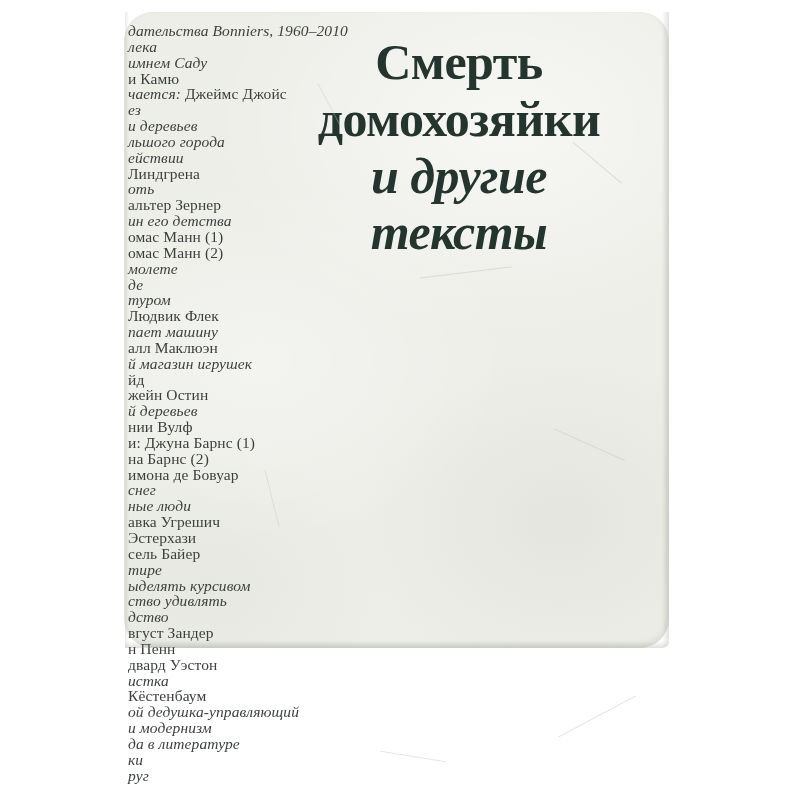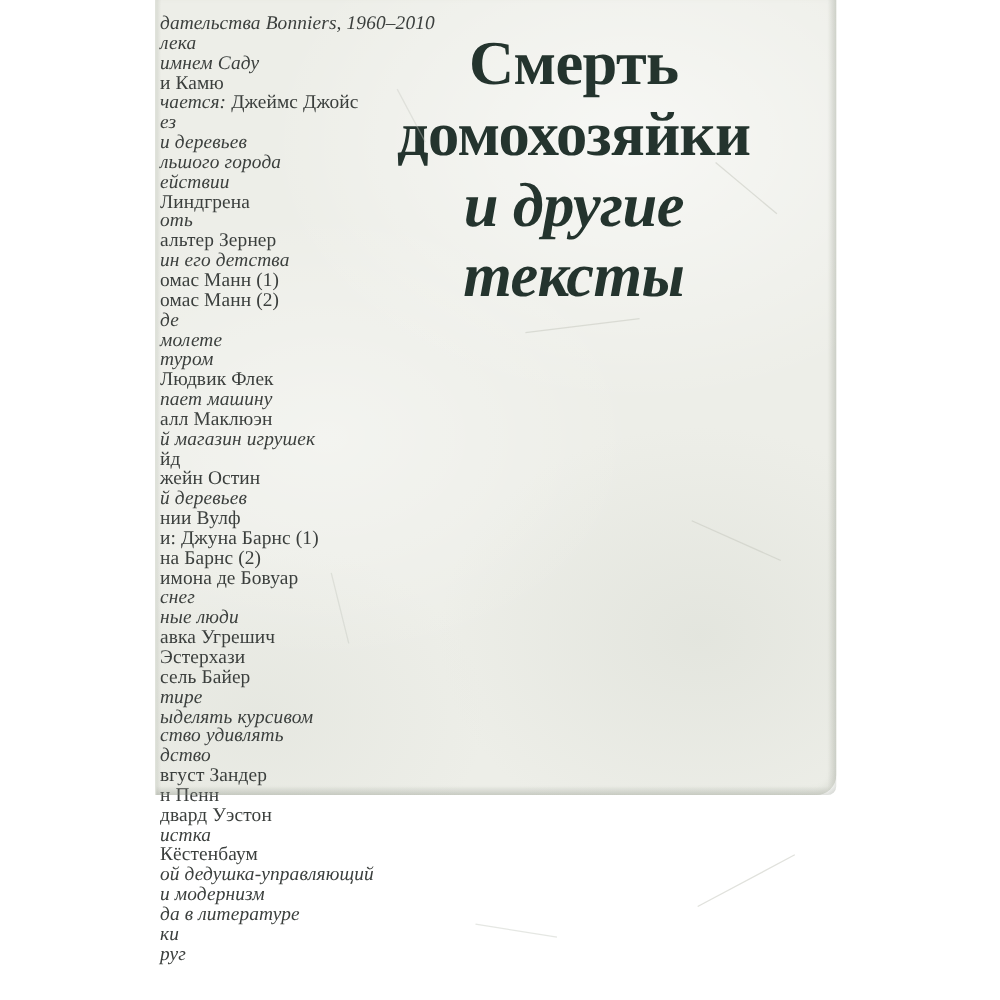--- a/index.html
+++ b/index.html
@@ -12,31 +12,32 @@
   html,body{width:800px;height:800px;}
   body{
     background:var(--page-bg);
     position:relative;
     overflow:hidden;
     font-family:"Liberation Serif","DejaVu Serif",serif;
   }
   
   .book{
     position:absolute;
-    left:124px; top:0;
+    left:124px; top:12px;
     width:545px; height:636px;
     background:
       radial-gradient(ellipse 420px 300px at 70% 18%, rgba(255,255,255,.55), rgba(255,255,255,0) 70%),
       radial-gradient(ellipse 360px 260px at 25% 55%, rgba(255,255,255,.35), rgba(255,255,255,0) 70%),
       radial-gradient(ellipse 300px 240px at 80% 80%, rgba(205,209,199,.30), rgba(205,209,199,0) 70%),
       radial-gradient(ellipse 260px 200px at 15% 90%, rgba(205,209,199,.22), rgba(205,209,199,0) 70%),
       var(--cover-bg);
     border-left:1px solid #e0e2db;
     border-bottom-right-radius:16px;
     box-shadow:inset -2px -3px 6px rgba(120,126,114,.14);
+    border-radius:29px;
   }
   .edge-right{
     position:absolute; top:0; right:0; bottom:0; width:7px;
     background:linear-gradient(to right, rgba(150,156,144,0), rgba(150,156,144,.28));
     border-bottom-right-radius:16px;
   }
   .edge-bottom{
     position:absolute; left:0; right:0; bottom:0; height:7px;
     background:linear-gradient(to bottom, rgba(150,156,144,0), rgba(150,156,144,.30));
     border-bottom-right-radius:16px;
@@ -120,22 +121,22 @@
       <div class="toc-line"><span class="it">ез</span></div>
       <div class="toc-line"><span class="it">и деревьев</span></div>
       <div class="toc-line"><span class="it">льшого города</span></div>
       <div class="toc-line"><span class="it">ействии</span></div>
       <div class="toc-line"><span class="rm">Линдгрена</span></div>
       <div class="toc-line"><span class="it">оть</span></div>
       <div class="toc-line"><span class="rm">альтер Зернер</span></div>
       <div class="toc-line"><span class="it">ин его детства</span></div>
       <div class="toc-line"><span class="rm">омас Манн (1)</span></div>
       <div class="toc-line"><span class="rm">омас Манн (2)</span></div>
+      <div class="toc-line"><span class="it">молете</span></div>
       <div class="toc-line"><span class="it">де</span></div>
-      <div class="toc-line"><span class="it">молете</span></div>
       <div class="toc-line"><span class="it">туром</span></div>
       <div class="toc-line"><span class="rm">Людвик Флек</span></div>
       <div class="toc-line"><span class="it">пает машину</span></div>
       <div class="toc-line"><span class="rm">алл Маклюэн</span></div>
       <div class="toc-line"><span class="it">й магазин игрушек</span></div>
       <div class="toc-line"><span class="rm">йд</span></div>
       <div class="toc-line"><span class="rm">жейн Остин</span></div>
       <div class="toc-line"><span class="it">й деревьев</span></div>
       <div class="toc-line"><span class="rm">нии Вулф</span></div>
       <div class="toc-line"><span class="rm">и: Джуна Барнс (1)</span></div>

